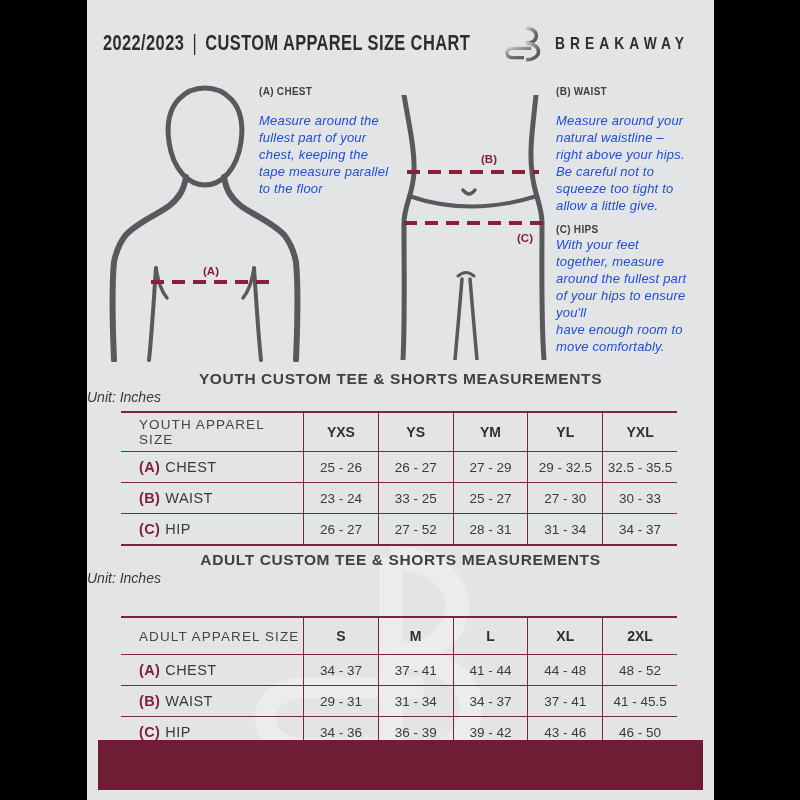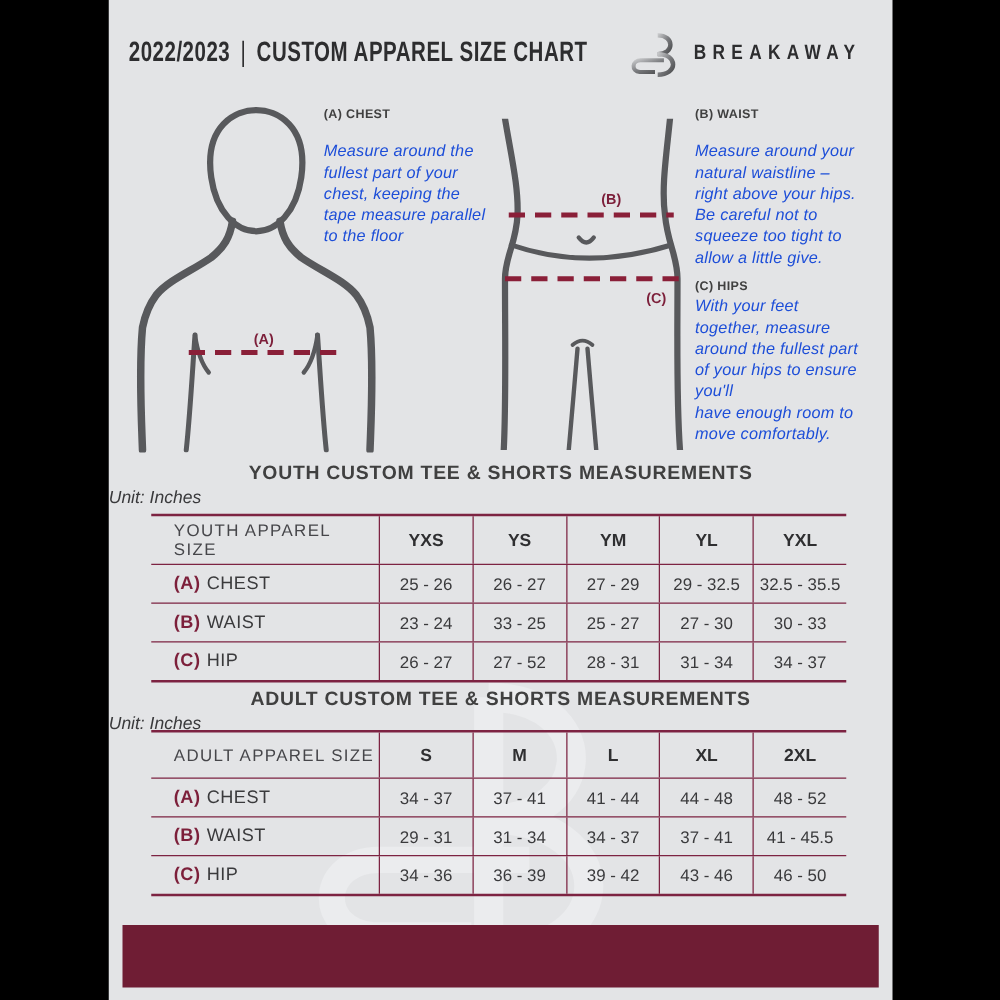--- a/index.html
+++ b/index.html
@@ -189,21 +189,21 @@
         <div class="t-cell">27 - 52</div>
         <div class="t-cell">28 - 31</div>
         <div class="t-cell">31 - 34</div>
         <div class="t-cell">34 - 37</div>
       </div>
     </div>
 
     <div class="sec-title" style="top:551px">ADULT CUSTOM TEE &amp; SHORTS MEASUREMENTS</div>
     <div class="sec-unit" style="top:570px">Unit: Inches</div>
 
-    <div class="size-table at" style="top:584px">
+    <div class="size-table at" style="top:616px">
       <div class="t-row t-head">
         <div class="t-cell">ADULT APPAREL SIZE</div>
         <div class="t-cell">S</div>
         <div class="t-cell">M</div>
         <div class="t-cell">L</div>
         <div class="t-cell">XL</div>
         <div class="t-cell">2XL</div>
       </div>
       <div class="t-row">
         <div class="t-cell row-name">

